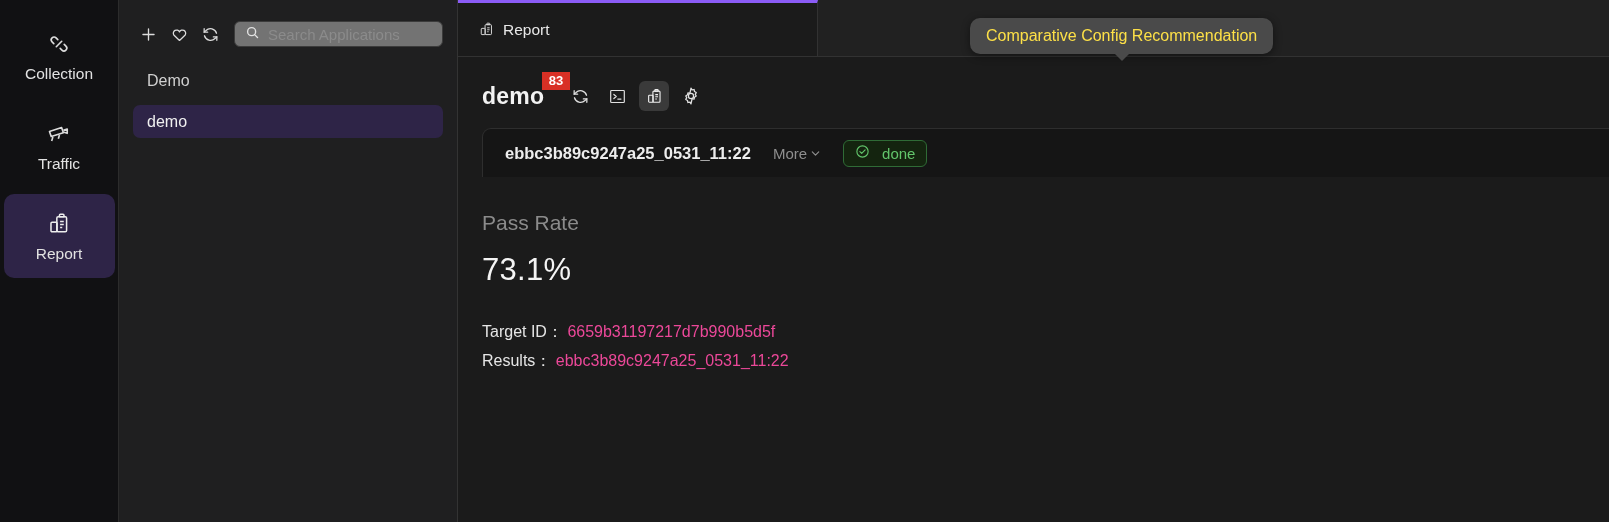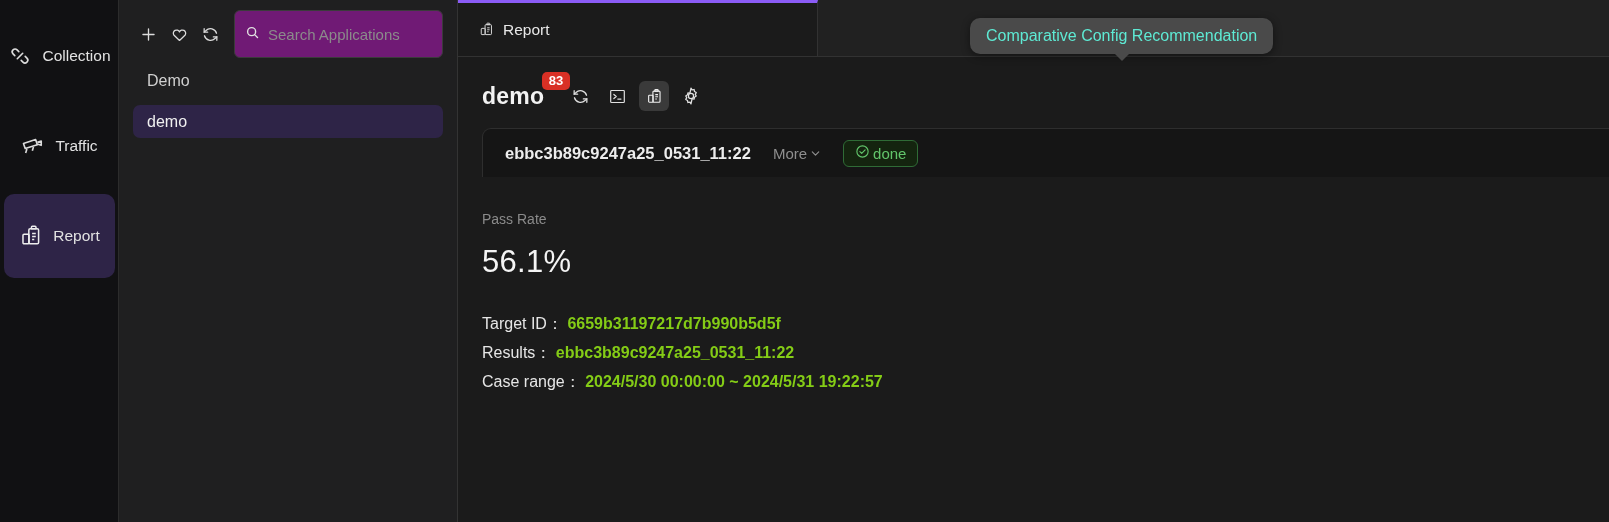--- a/index.html
+++ b/index.html
@@ -17,21 +17,21 @@
     background: #111113;
     border-right: 1px solid #2c2c2c;
     display: flex; flex-direction: column;
     align-items: center;
     padding-top: 14px;
     flex: 0 0 119px;
   }
   .rail-item {
     width: 111px; height: 84px;
     border-radius: 10px;
-    display: flex; flex-direction: row;
+    display: flex; flex-direction: column;
     align-items: center; justify-content: center;
     gap: 9px;
     color: #d8d8d8;
     margin-bottom: 6px;
     cursor: pointer;
   }
   .rail-item.active { background: #2e2447; }
   .rail-icon { width: 26px; height: 26px; display: block; }
   .rail-label { font-size: 15.5px; line-height: 1; color: #e2e2e2; }
 
@@ -50,22 +50,22 @@
     height: 32px;
   }
   .tool-btn {
     width: 22px; height: 22px;
     display: flex; align-items: center; justify-content: center;
     color: #d6d6d6; cursor: pointer;
     flex: 0 0 auto;
   }
   .search-box {
     flex: 1 1 auto;
-    height: 48px;
-    background: #701a75;
+    height: 26px;
+    background: #737373;
     border: 1px solid #3b3b3b;
     border-radius: 6px;
     display: flex; align-items: center;
     gap: 8px;
     padding: 0 10px;
     margin-left: 4px;
   }
   .search-box svg { flex: 0 0 auto; }
   .search-input {
     background: transparent; border: none; outline: none;
@@ -131,21 +131,21 @@
   }
   .title-wrap { position: relative; display: inline-block; margin-right: 14px; }
   .title-text {
     font-size: 23px; font-weight: bold; color: #f2f2f2;
     letter-spacing: 0.2px;
   }
   .badge {
     position: absolute; top: -11px; right: -26px;
     background: #d93025; color: #fff;
     font-size: 13px; font-weight: bold;
-    border-radius: 5px;
+    border-radius: 0;
     padding: 1px 7px;
     line-height: 16px;
     min-width: 26px; text-align: center;
   }
   .icon-btn {
     width: 30px; height: 30px;
     border-radius: 6px;
     display: flex; align-items: center; justify-content: center;
     color: #e0e0e0; cursor: pointer;
   }
@@ -168,52 +168,52 @@
     display: flex; align-items: center; gap: 3px;
     cursor: pointer;
     text-align: center;
   }
   .status-pill {
     border: 1px solid #2f6b36;
     background: #14240f;
     border-radius: 6px;
     height: 27px;
     display: flex; align-items: center;
-    gap: 3px;
+    gap: 12px;
     padding: 0 11px;
     color: #62c56b;
     font-size: 15px;
   }
 
   .body-area {
     display: flex;
     padding: 34px 0 0 24px;
     position: relative;
   }
   .left-col { width: 660px; }
-  .section-label { color: #8b8b8b; font-size: 14px; }
+  .section-label { color: #8b8b8b; font-size: 21px; }
   .big-metric {
     color: #f4f4f4; font-size: 31px;
     margin-top: 17px; letter-spacing: 0.3px;
   }
   .detail-list { margin-top: 29px; }
   .detail-row {
     font-size: 16px; color: #e6e6e6;
     line-height: 29px;
     white-space: nowrap;
   }
   .detail-key { color: #e6e6e6; }
-  .detail-val { color: #84cc16; font-weight: bold; }
+  .detail-val { color: #ec4899; }
 
   
   .tooltip {
     position: absolute;
     left: 512px; top: 18px;
     background: #4a4a4a;
-    color: #5eead4;
+    color: #fde047;
     font-size: 16px;
     padding: 9px 16px;
     border-radius: 10px;
     white-space: nowrap;
     z-index: 50;
     box-shadow: 0 2px 8px rgba(0,0,0,.45);
   }
   .tooltip::after {
     content: "";
     position: absolute;
@@ -386,35 +386,31 @@
             </svg>
           </span>
           <span>done</span>
         </span>
       </div>
 
       <div class="body-area">
 
         <div class="left-col">
           <div class="section-label">Pass Rate</div>
-          <div class="big-metric">56.1%</div>
+          <div class="big-metric">73.1%</div>
 
           <div class="detail-list">
             <div class="detail-row">
               <span class="detail-key">Target ID：</span>
               <span class="detail-val">6659b31197217d7b990b5d5f</span>
             </div>
             <div class="detail-row">
               <span class="detail-key">Results：</span>
               <span class="detail-val">ebbc3b89c9247a25_0531_11:22</span>
             </div>
-            <div class="detail-row">
-              <span class="detail-key">Case range：</span>
-              <span class="detail-val">2024/5/30 00:00:00 ~ 2024/5/31 19:22:57</span>
-            </div>
           </div>
         </div>
 
       </div>
 
     </div>
 
     <div class="tooltip">
       <span>Comparative Config Recommendation</span>
     </div>

